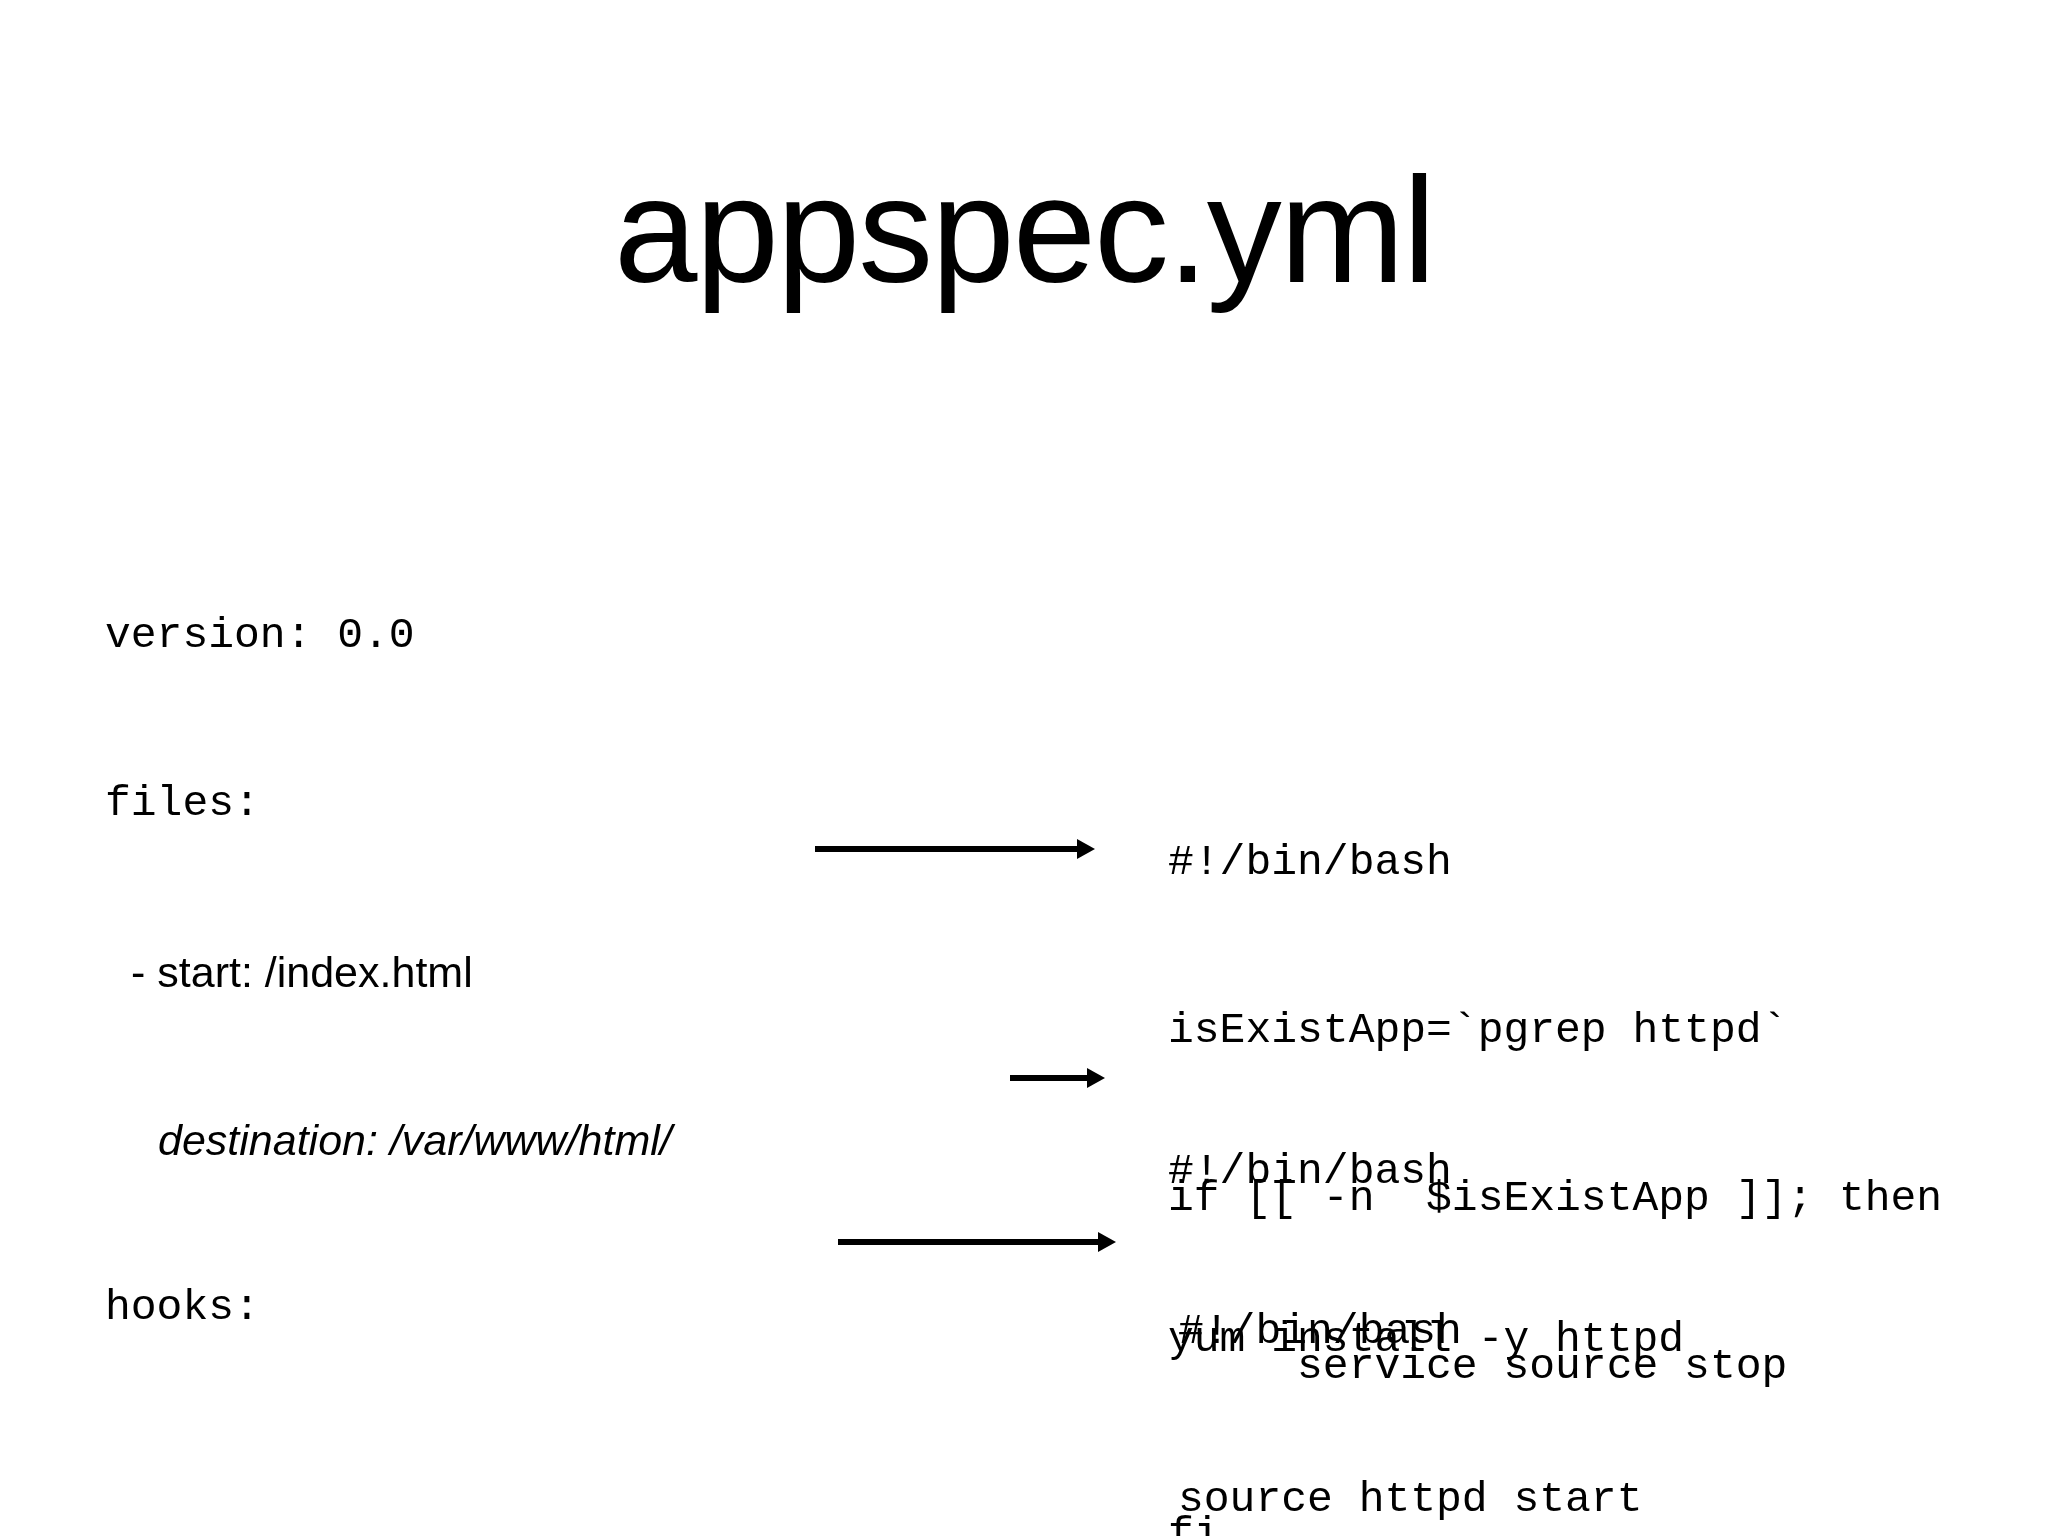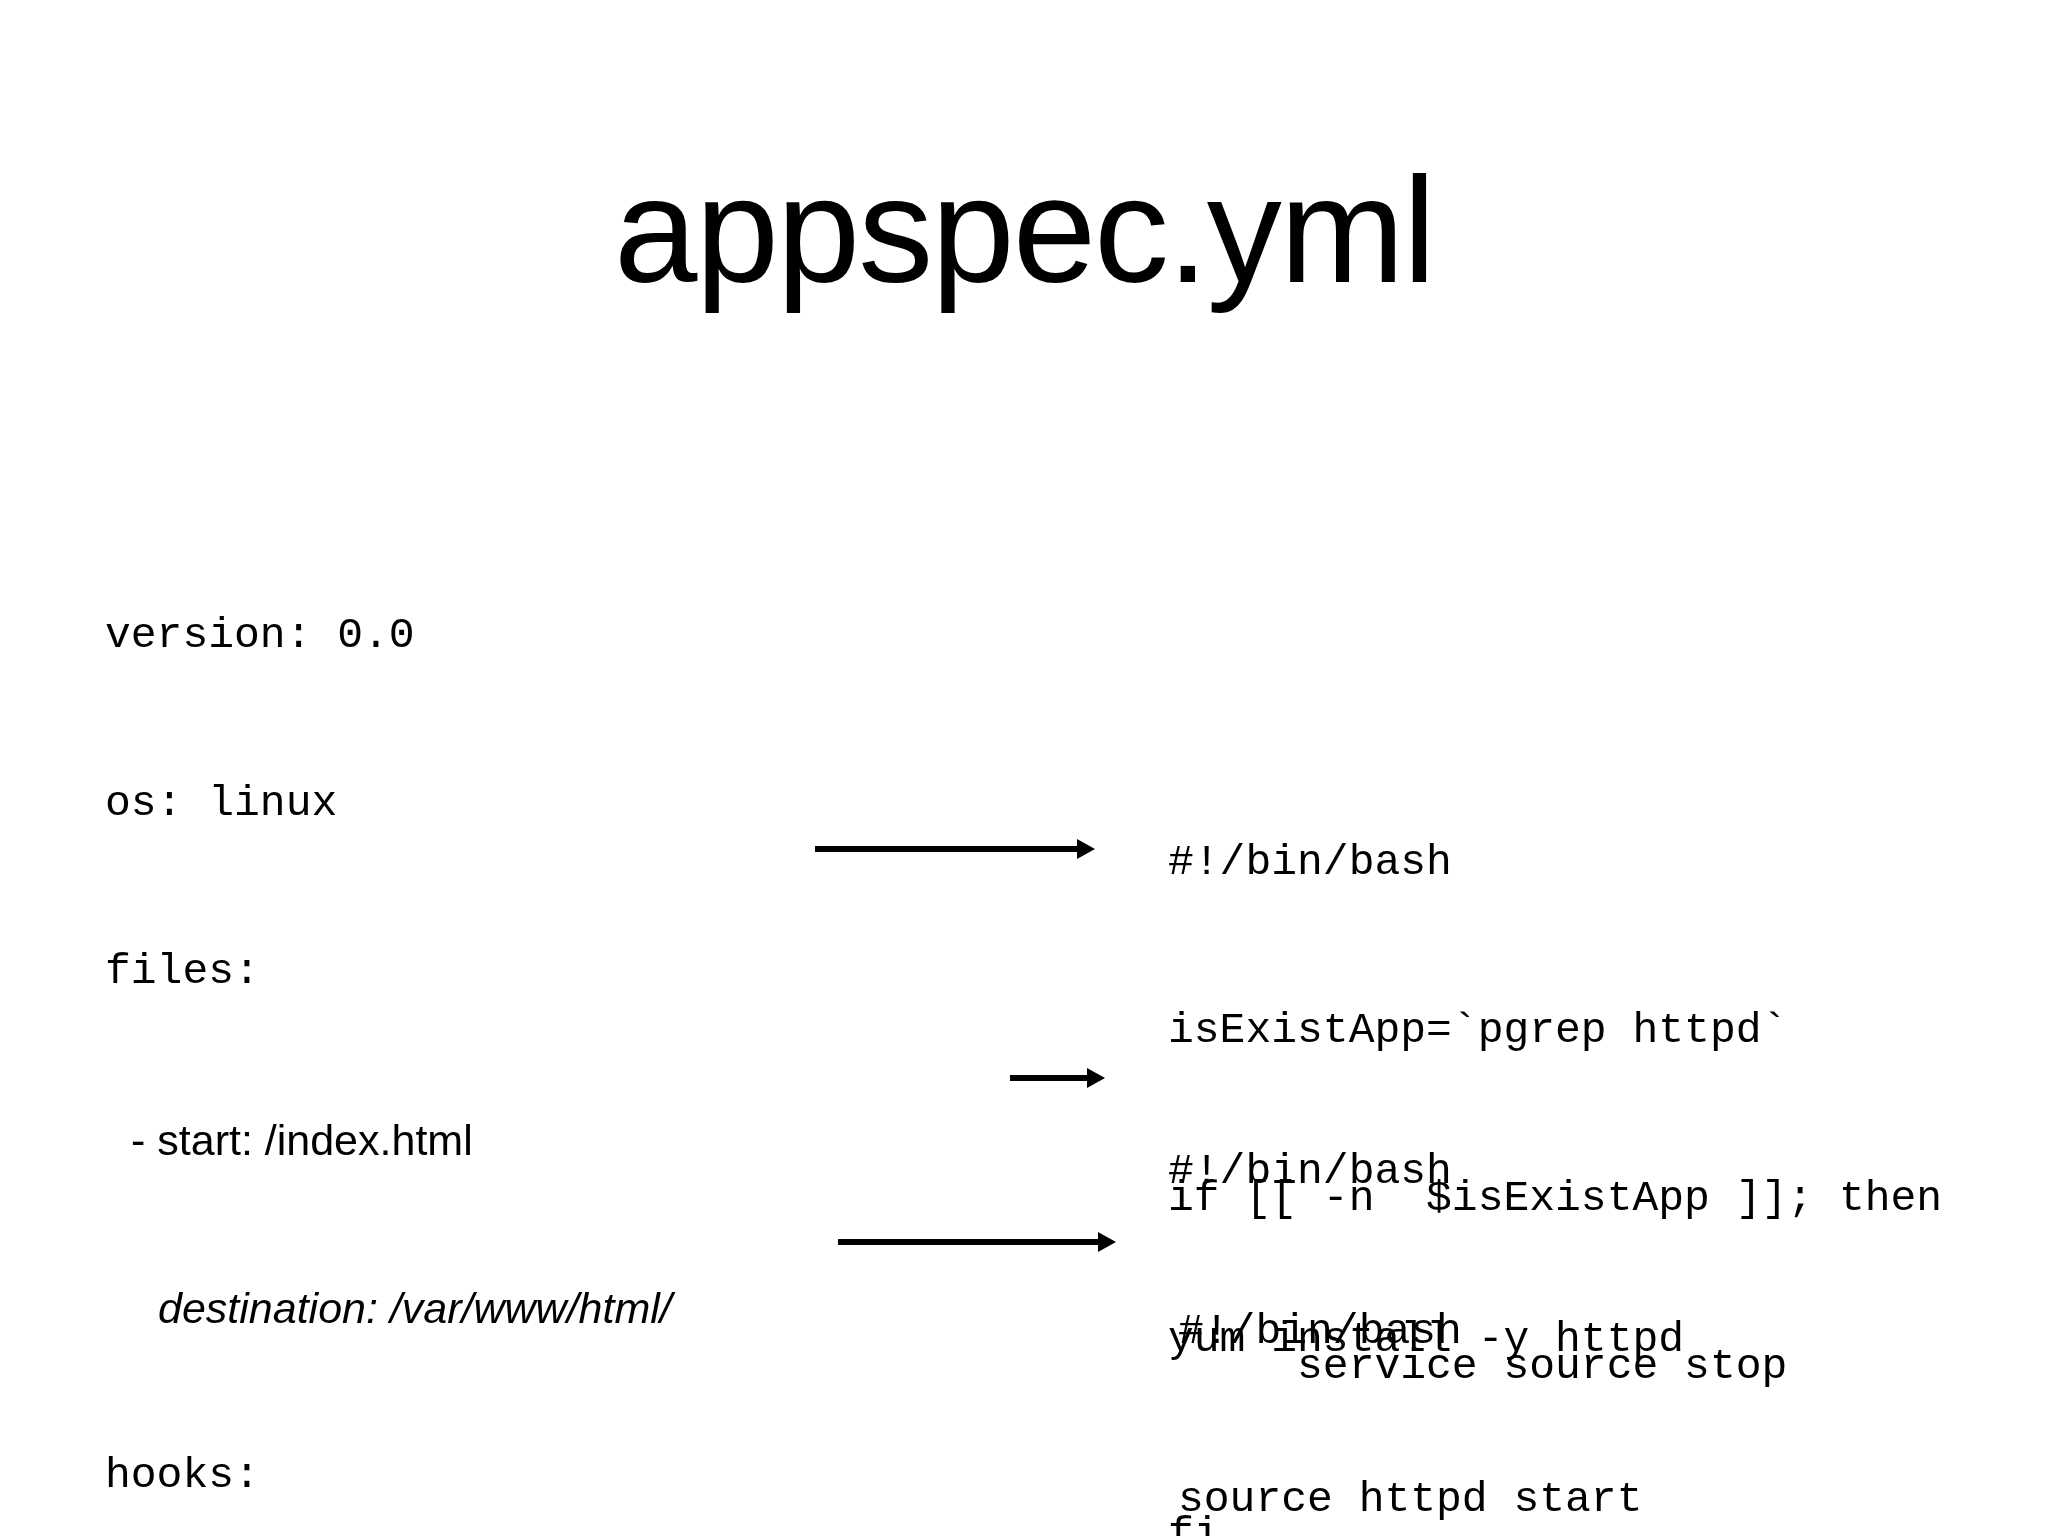--- a/index.html
+++ b/index.html
@@ -78,21 +78,20 @@
 </head>
 <body>
 
 <div id="slide">
 
   <div id="slide-title">appspec.yml</div>
 
   <div id="yaml-block">
 
     <div class="yaml-line ind0">version: 0.0</div>
-    <div class="yaml-line ind0">os: linux</div>
     <div class="yaml-line ind0">files:</div>
     <div class="yaml-line ind1">- start: /index.html</div>
     <div class="yaml-line ind2">destination: /var/www/html/</div>
     <div class="yaml-line ind0">hooks:</div>
     
 
     
 
     
     

